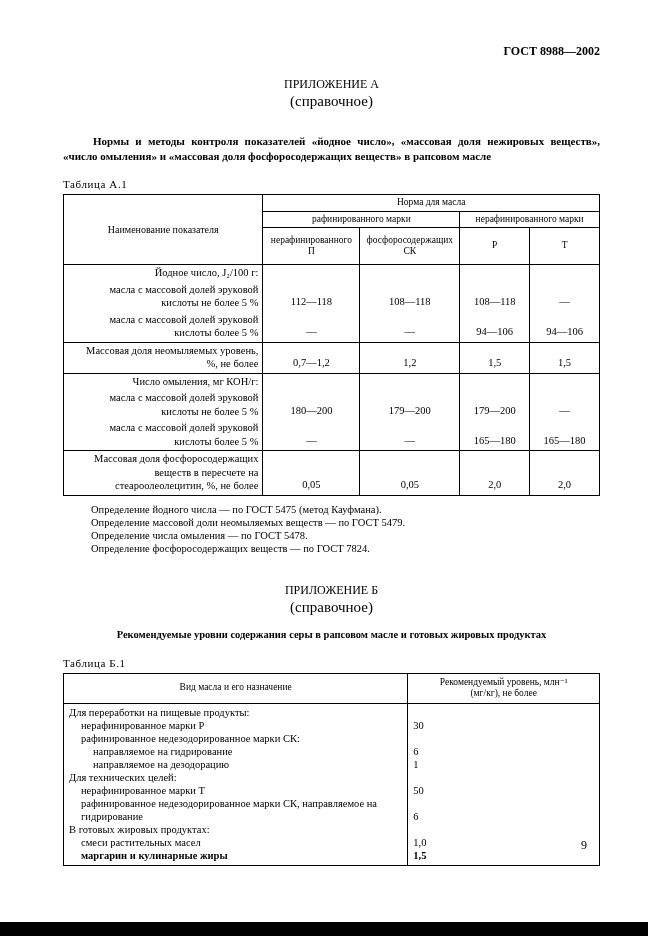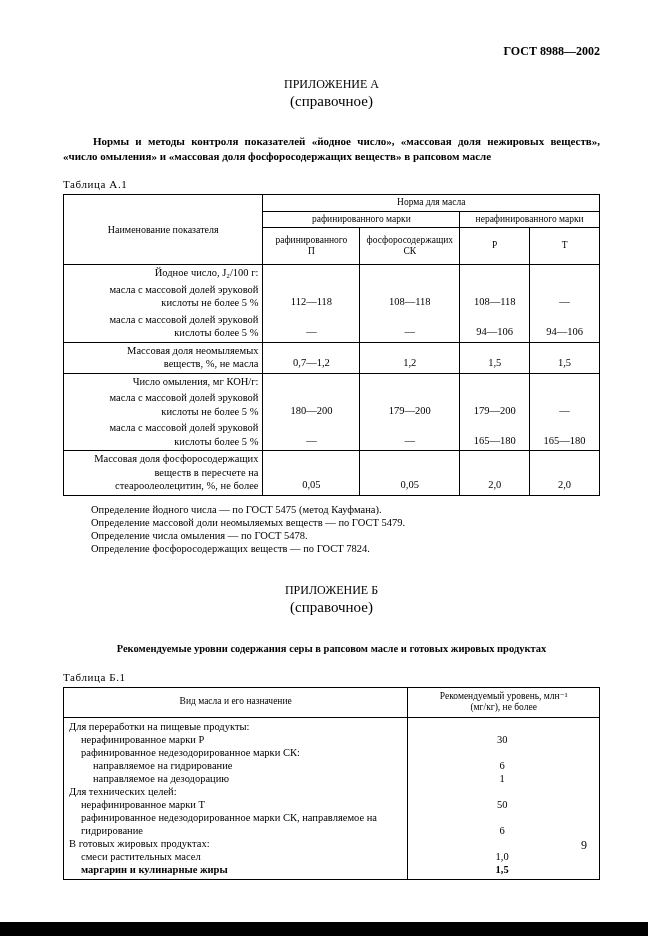--- a/index.html
+++ b/index.html
@@ -8,21 +8,21 @@
   .content{position:absolute;left:63px;top:0;width:537px;}
 
   .doc-header{margin-top:44px;text-align:right;font-weight:bold;font-size:12px;}
 
   .app-title{margin-top:18px;text-align:center;font-size:12px;}
   .app-title.b{margin-top:28px;}
   .app-sub{text-align:center;font-size:15px;margin-top:1px;}
 
   .heading-a{margin:24px 0 0 0;font-weight:bold;font-size:11px;line-height:14.5px;
              text-align:justify;text-indent:30px;}
-  .heading-b{margin:26px 0 0 0;font-weight:bold;font-size:10.5px;text-align:center;line-height:14px;}
+  .heading-b{margin:12px 0 0 0;font-weight:bold;font-size:10.5px;text-align:center;line-height:14px;}
 
   .table-label{margin-top:15px;font-size:11px;letter-spacing:0.6px;}
 
   table{border-collapse:collapse;width:537px;font-size:10.5px;margin-top:4px;border:1px solid #000;}
 
   
   .table-a th,.table-a td{border:1px solid #000;}
   .table-a thead th{font-weight:normal;text-align:center;vertical-align:middle;
                     font-size:9.5px;line-height:11.5px;padding:2px 2px;}
   .table-a th.main{font-size:10px;}
@@ -40,21 +40,21 @@
   .table-b th{border:1px solid #000;font-weight:normal;font-size:9.5px;text-align:center;
               vertical-align:middle;line-height:11.5px;padding:3px 4px;}
   .table-b th.lvl{white-space:pre-line;}
   .table-b td{border-left:1px solid #000;border-right:1px solid #000;
               border-top:none;border-bottom:none;line-height:13px;padding:0 8px 0 5px;}
   .table-b tbody tr:first-child td{padding-top:2px;}
   .table-b tbody tr:last-child td{padding-bottom:3px;font-weight:bold;}
   .table-b td.blabel{text-align:left;}
   .table-b td.blabel.ind1{padding-left:17px;}
   .table-b td.blabel.ind2{padding-left:29px;}
-  .table-b td.bval{text-align:center;vertical-align:bottom;}
+  .table-b td.bval{text-align:left;vertical-align:bottom;}
 
   .page-number{position:absolute;top:838px;right:61px;font-size:12px;}
   .footer-bar{position:absolute;left:0;right:0;bottom:0;height:14px;background:#000;}
 </style>
 </head>
 <body>
 
 <div class="page">
   <div class="content">
 
@@ -78,21 +78,21 @@
       <thead>
         <tr>
           <th rowspan="3" class="main">Наименование показателя</th>
           <th colspan="4">Норма для масла</th>
         </tr>
         <tr>
           <th colspan="2">рафинированного марки</th>
           <th colspan="2">нерафинированного марки</th>
         </tr>
         <tr>
-          <th class="colh">рафинированного
+          <th class="colh">нерафинированного
 П</th>
           <th class="colh">фосфоросодержащих
 СК</th>
           <th class="colh">Р</th>
           <th class="colh">Т</th>
         </tr>
       </thead>
       <tbody>
           <tr>
             <td class="name">Йодное число, J₂/100 г:</td>
@@ -109,21 +109,21 @@
             <td class="val">—</td>
           </tr>
           <tr>
             <td class="name">масла с массовой долей эруковой кислоты более 5 %</td>
             <td class="val">—</td>
             <td class="val">—</td>
             <td class="val">94—106</td>
             <td class="val">94—106</td>
           </tr>
           <tr class="sec">
-            <td class="name">Массовая доля неомыляемых веществ, %, не масла</td>
+            <td class="name">Массовая доля неомыляемых уровень, %, не более</td>
             <td class="val">0,7—1,2</td>
             <td class="val">1,2</td>
             <td class="val">1,5</td>
             <td class="val">1,5</td>
           </tr>
           <tr class="sec">
             <td class="name">Число омыления, мг КОН/г:</td>
             <td class="val"></td>
             <td class="val"></td>
             <td class="val"></td>

